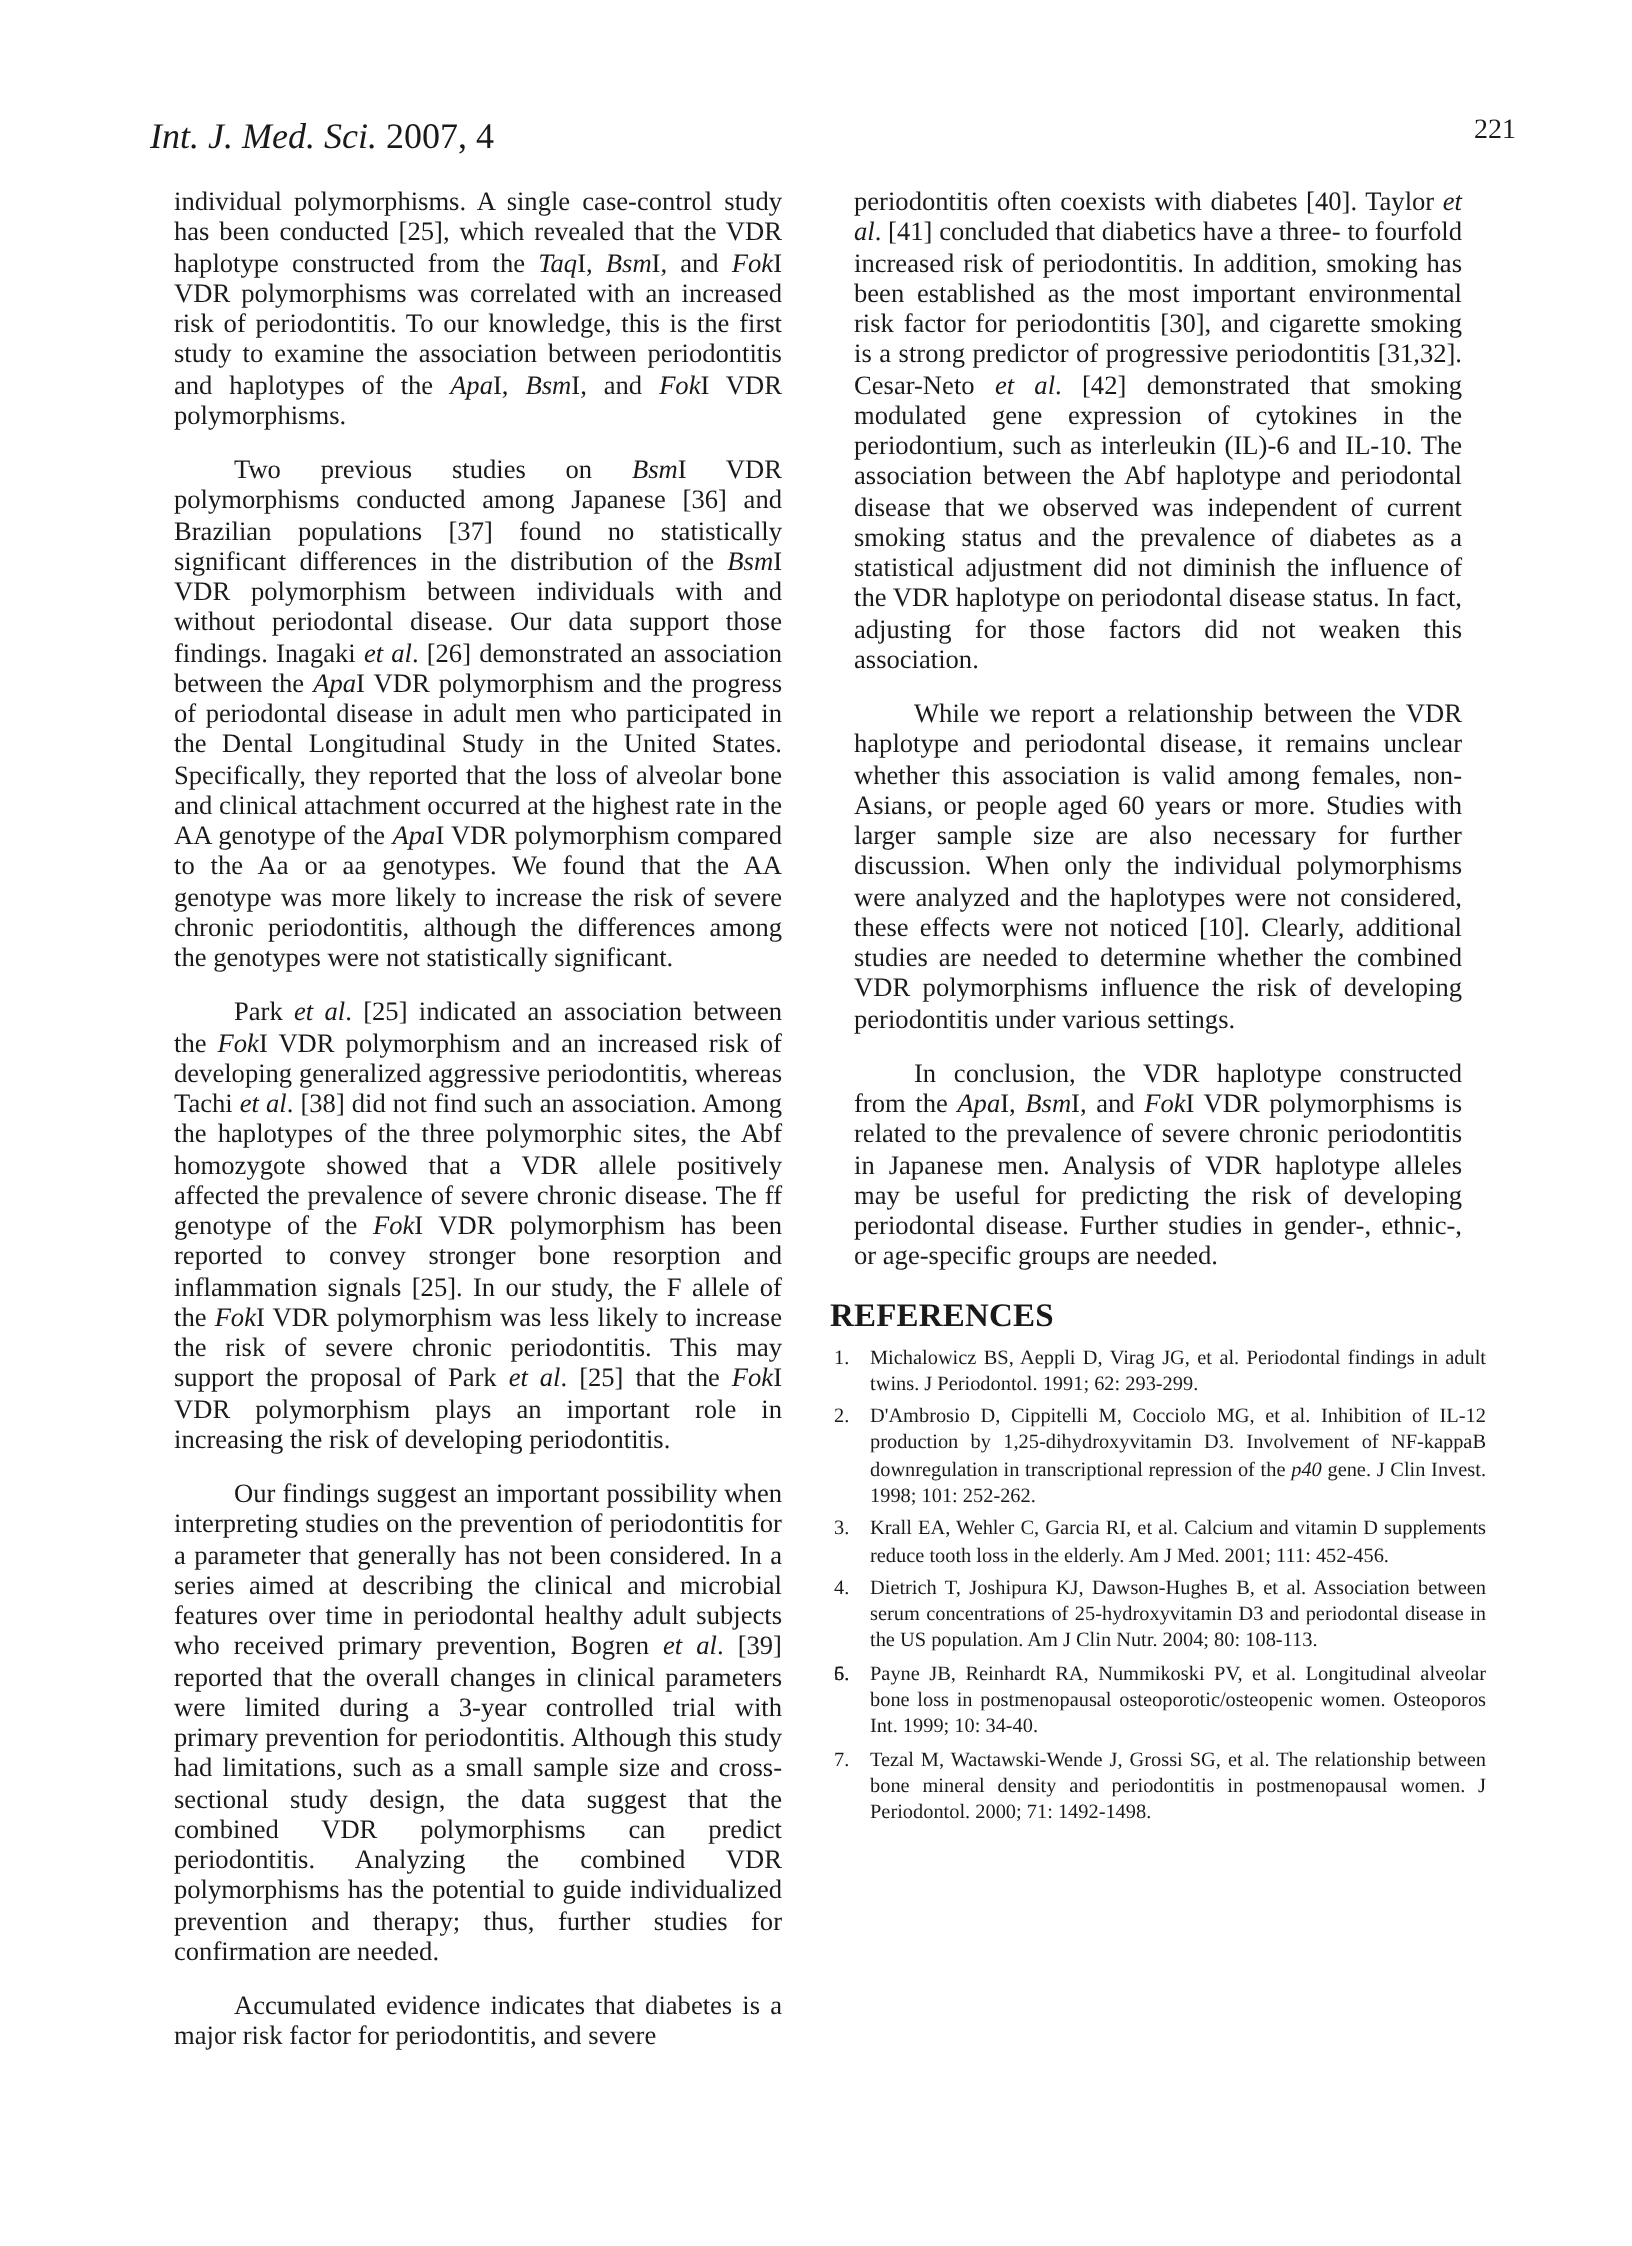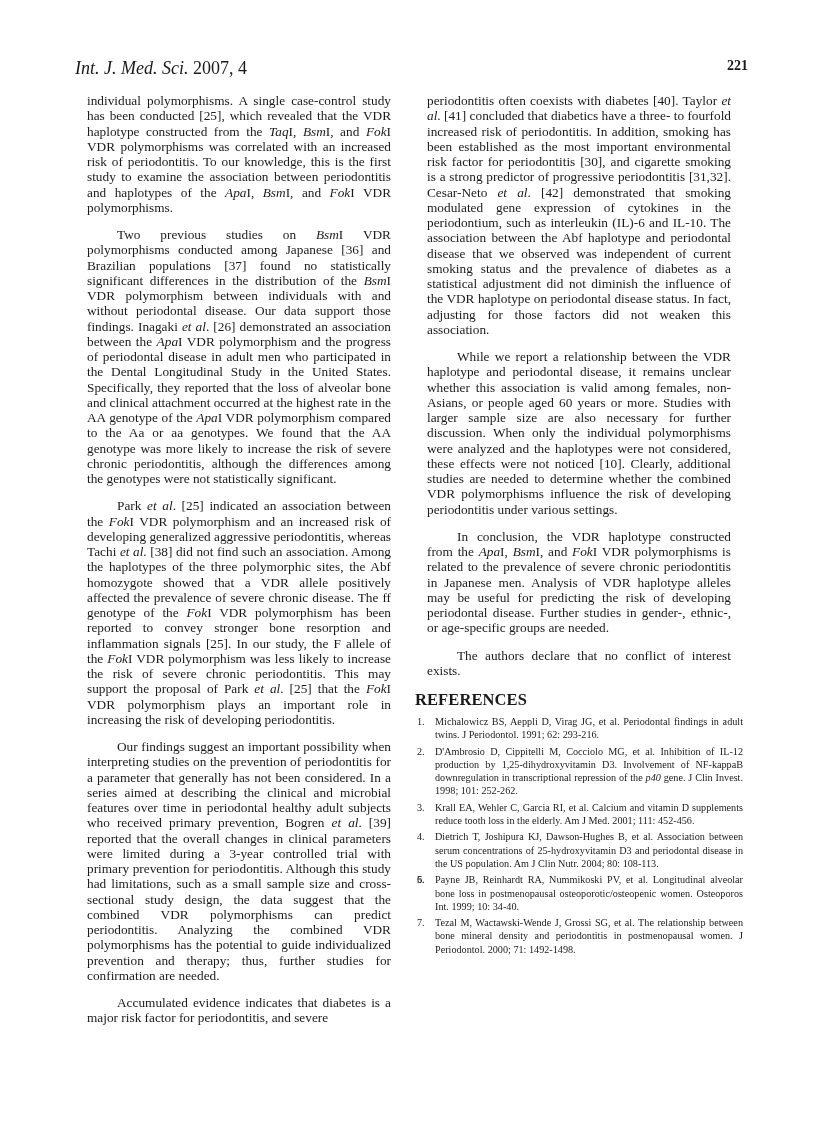--- a/index.html
+++ b/index.html
@@ -1,20 +1,20 @@
 <!DOCTYPE html>
 <html><head>
 <meta charset="utf-8">
 <style>
   html, body { margin: 0; padding: 0; background: #ffffff; }
   body { width: 816px; height: 1123px; position: relative; overflow: hidden;
          font-family: "Liberation Serif", "DejaVu Serif", serif; color: #1a1a1a; }
   .header-left { position: absolute; left: 75px; top: 58px; font-size: 18px; font-style: italic; }
   .header-left .yr { font-style: normal; }
-  .header-right { position: absolute; right: 68px; top: 58px; font-size: 14px; font-weight: bold; }
+  .header-right { position: absolute; right: 58px; top: 58px; font-size: 14px; font-weight: normal; }
   .col { position: absolute; top: 81px; width: 328px; font-size: 13.3px; line-height: 15.25px;
          text-align: justify; hyphens: none; }
   .col.left { left: 75px; }
   .col.right { left: 415px; }
   .col p { margin: 12px; text-indent: 0; }
   .col p.indent { text-indent: 30px; }
   .col i { font-style: italic; }
   h2 { font-size: 16.5px; font-weight: bold; margin: 3px 0 2px 0; line-height: 19px; letter-spacing: 0.1px; }
   ol.refs { list-style: none; margin: 6px 0 0 0; padding: 0; font-size: 10.2px; line-height: 13.3px; }
   ol.refs li { position: relative; padding-left: 20px; margin-bottom: 3px; text-align: justify; }
@@ -39,25 +39,24 @@
     </div>
 </div>
 
 <div class="col right">
   <div>
       <p><span>periodontitis often coexists with diabetes [40]. Taylor </span><i>et al</i><span>. [41] concluded that diabetics have a three- to fourfold increased risk of periodontitis. In addition, smoking has been established as the most important environmental risk factor for periodontitis [30], and cigarette smoking is a strong predictor of progressive periodontitis [31,32]. Cesar-Neto </span><i>et al</i><span>. [42] demonstrated that smoking modulated gene expression of cytokines in the periodontium, such as interleukin (IL)-6 and IL-10. The association between the Abf haplotype and periodontal disease that we observed was independent of current smoking status and the prevalence of diabetes as a statistical adjustment did not diminish the influence of the VDR haplotype on periodontal disease status. In fact, adjusting for those factors did not weaken this association.</span></p>
       <p class="indent"><span>While we report a relationship between the VDR haplotype and periodontal disease, it remains unclear whether this association is valid among females, non-Asians, or people aged 60 years or more. Studies with larger sample size are also necessary for further discussion. When only the individual polymorphisms were analyzed and the haplotypes were not considered, these effects were not noticed [10]. Clearly, additional studies are needed to determine whether the combined VDR polymorphisms influence the risk of developing periodontitis under various settings.</span></p>
       <p class="indent"><span>In conclusion, the VDR haplotype constructed from the </span><i>Apa</i><span>I, </span><i>Bsm</i><span>I, and </span><i>Fok</i><span>I VDR polymorphisms is related to the prevalence of severe chronic periodontitis in Japanese men. Analysis of VDR haplotype alleles may be useful for predicting the risk of developing periodontal disease. Further studies in gender-, ethnic-, or age-specific groups are needed.</span></p>
     </div>
 
-  <p class="indent">The authors declare that no conflict of interest exists.</p>
 
   <h2 style="margin-top:6px;">REFERENCES</h2>
   <ol class="refs">
-      <li><span class="num">1.</span><span>Michalowicz BS, Aeppli D, Virag JG, et al. Periodontal findings in adult twins. J Periodontol. 1991; 62: 293-216.</span></li>
+      <li><span class="num">1.</span><span>Michalowicz BS, Aeppli D, Virag JG, et al. Periodontal findings in adult twins. J Periodontol. 1991; 62: 293-299.</span></li>
       <li><span class="num">2.</span><span>D'Ambrosio D, Cippitelli M, Cocciolo MG, et al. Inhibition of IL-12 production by 1,25-dihydroxyvitamin D3. Involvement of NF-kappaB downregulation in transcriptional repression of the </span><i>p40</i><span> gene. J Clin Invest. 1998; 101: 252-262.</span></li>
       <li><span class="num">3.</span><span>Krall EA, Wehler C, Garcia RI, et al. Calcium and vitamin D supplements reduce tooth loss in the elderly. Am J Med. 2001; 111: 452-456.</span></li>
       <li><span class="num">4.</span><span>Dietrich T, Joshipura KJ, Dawson-Hughes B, et al. Association between serum concentrations of 25-hydroxyvitamin D3 and periodontal disease in the US population. Am J Clin Nutr. 2004; 80: 108-113.</span></li>
       <li><span class="num">5.</span></li>
       <li><span class="num">6.</span><span>Payne JB, Reinhardt RA, Nummikoski PV, et al. Longitudinal alveolar bone loss in postmenopausal osteoporotic/osteopenic women. Osteoporos Int. 1999; 10: 34-40.</span></li>
       <li><span class="num">7.</span><span>Tezal M, Wactawski-Wende J, Grossi SG, et al. The relationship between bone mineral density and periodontitis in postmenopausal women. J Periodontol. 2000; 71: 1492-1498.</span></li>
     </ol>
 </div>
 
 </body></html>

